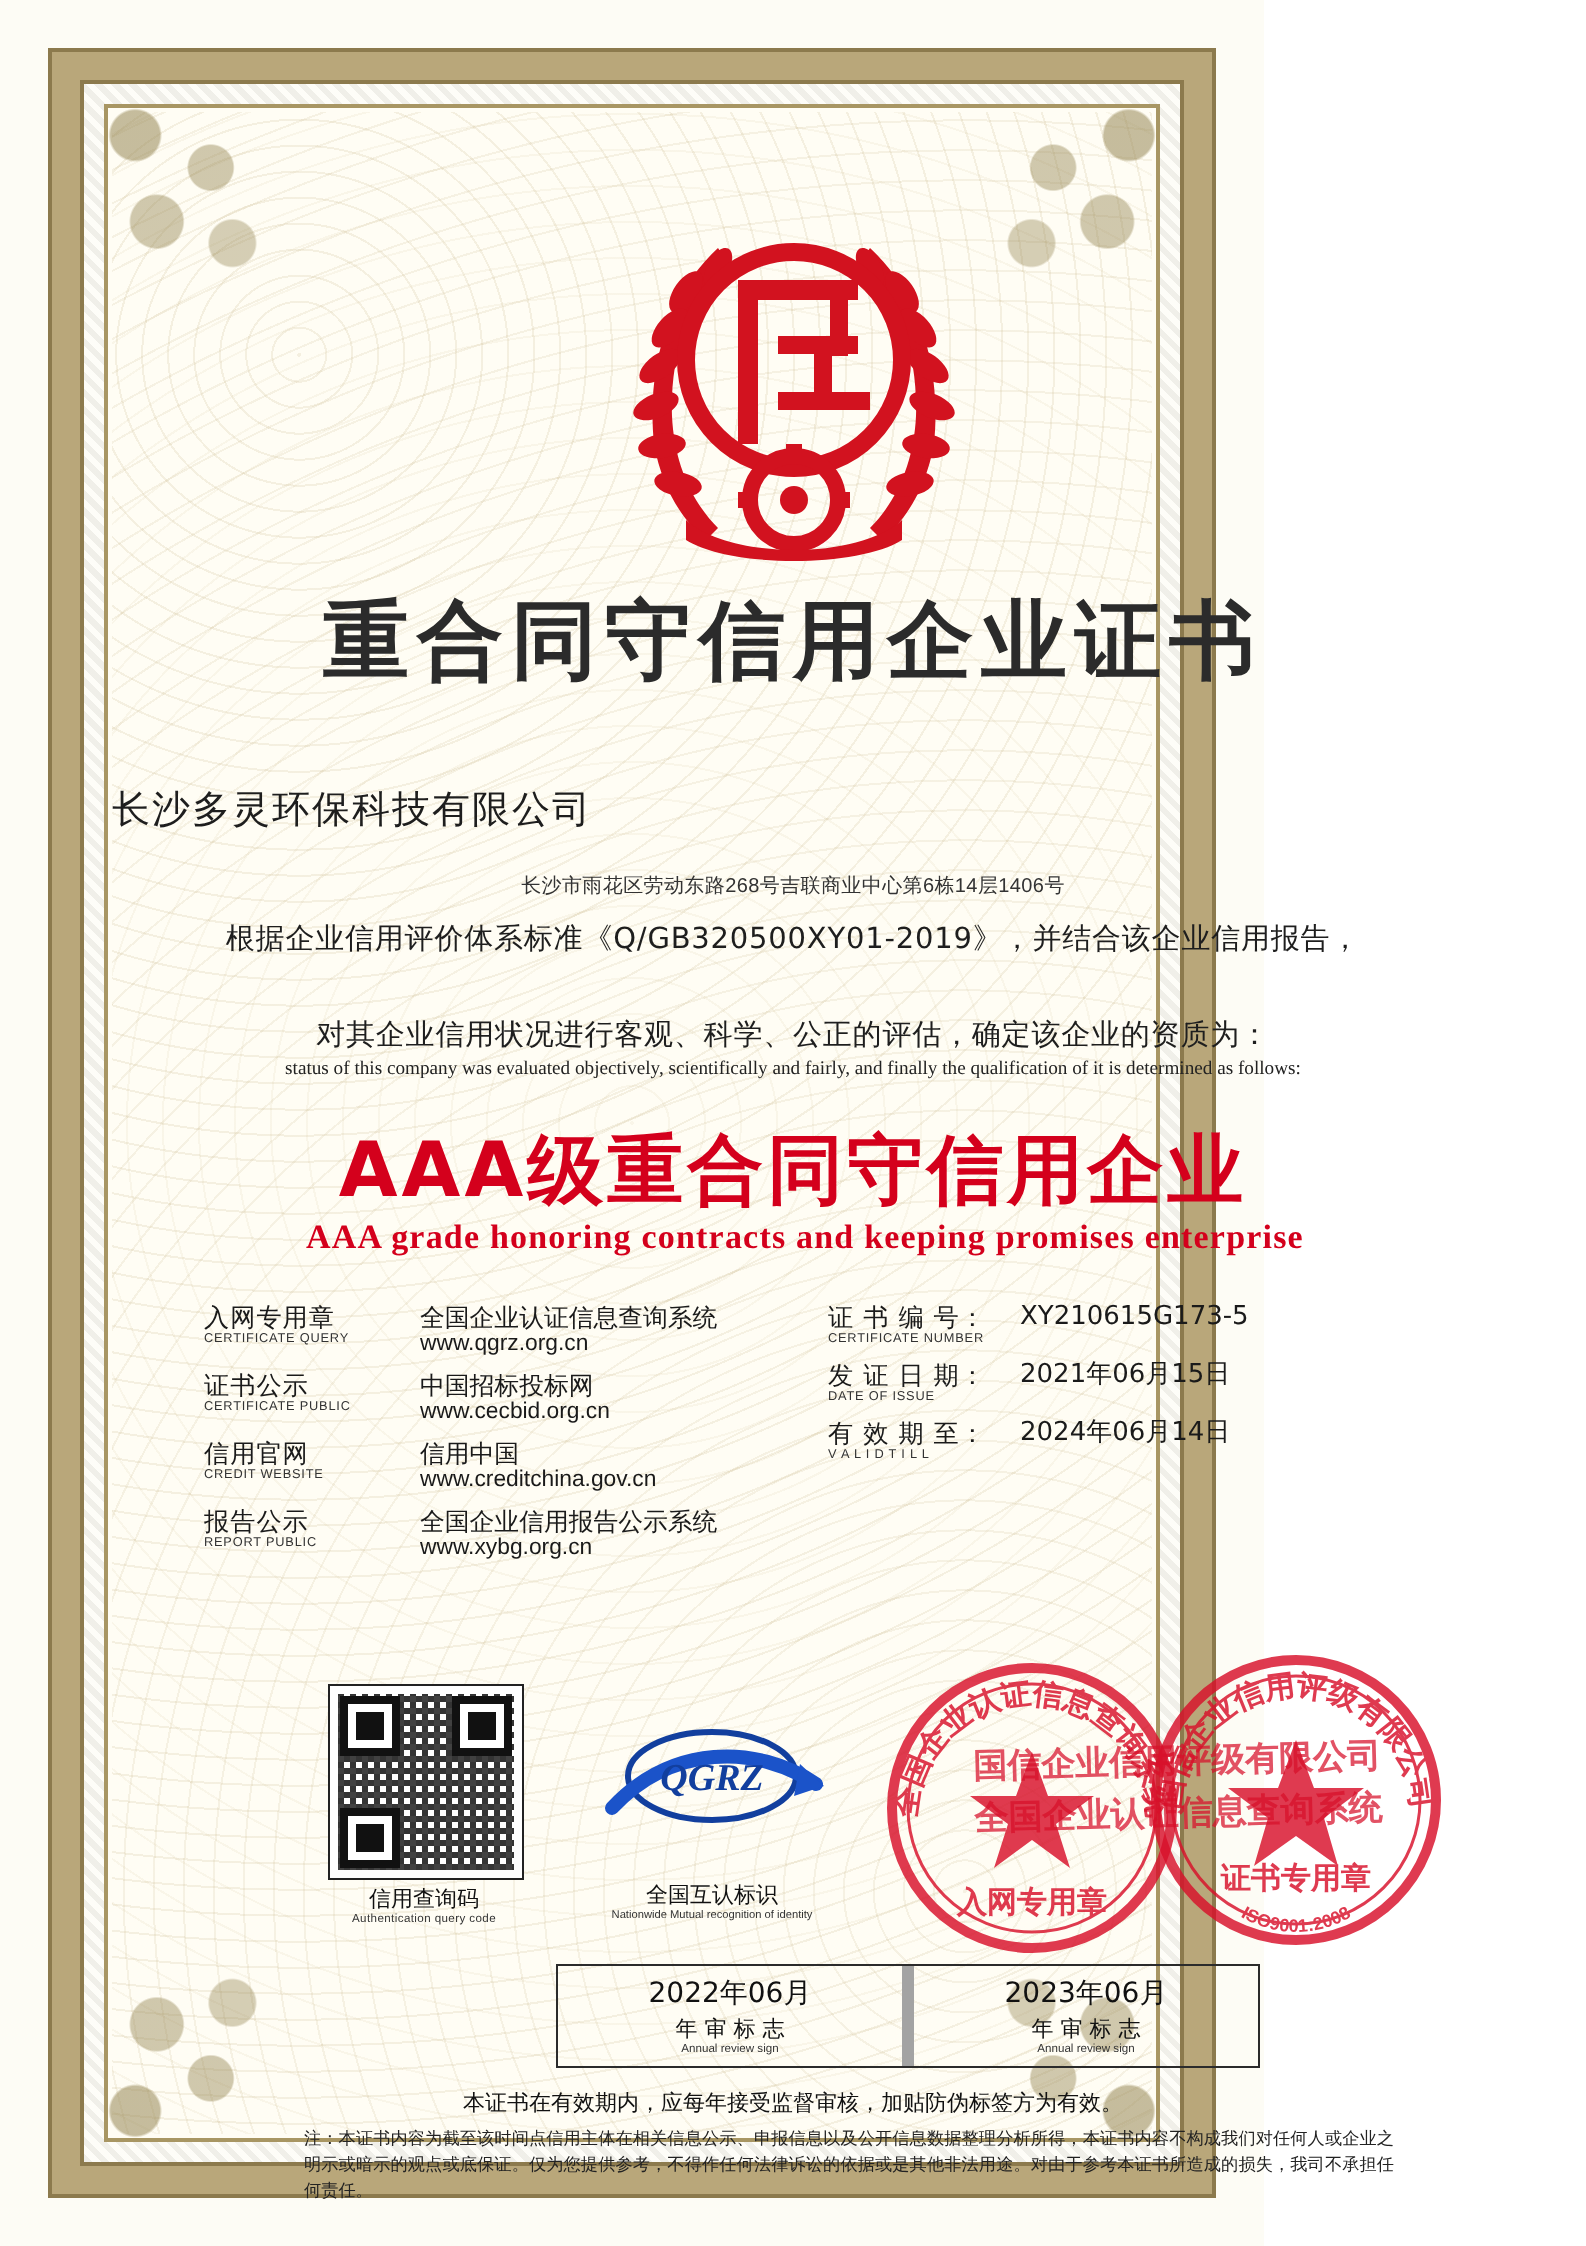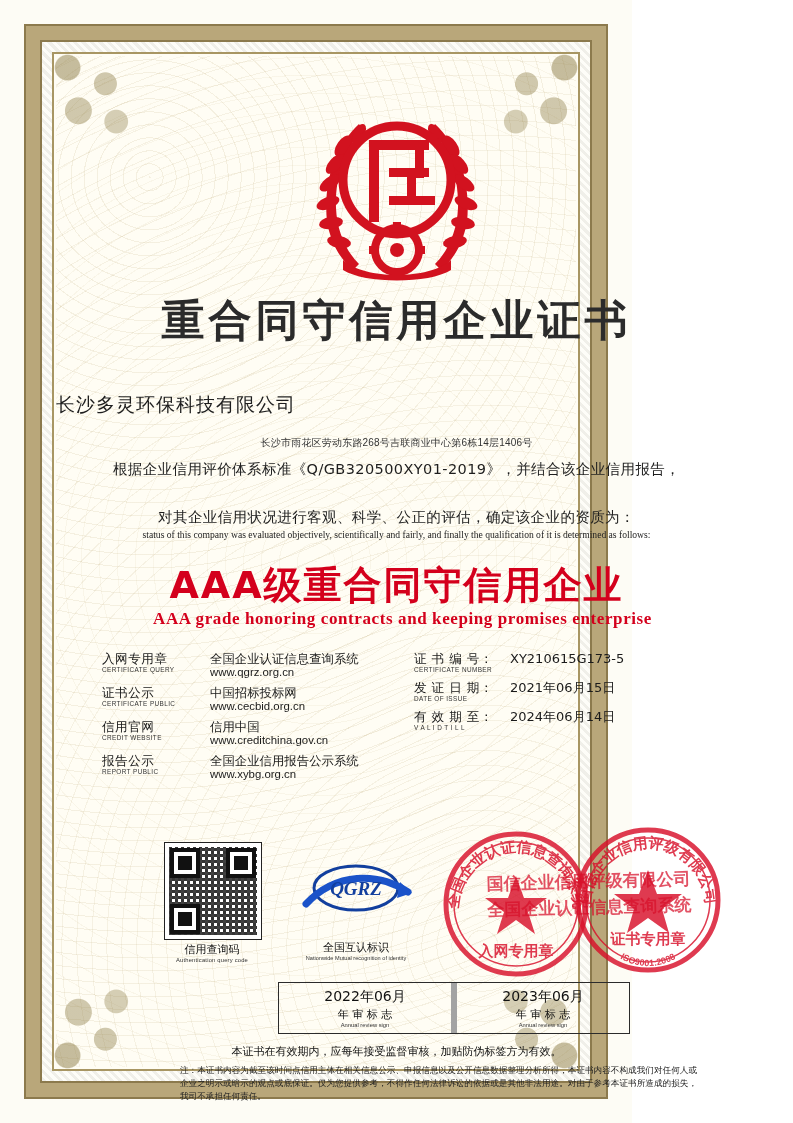--- a/index.html
+++ b/index.html
@@ -131,21 +131,21 @@
   .review{position:absolute;left:222px;top:926px;width:350px;height:50px;border:1px solid #2b2b2b;display:flex;}
   .review .cell{flex:1;display:flex;flex-direction:column;align-items:center;justify-content:center;}
   .review .cell + .cell{border-left:6px solid #a3a3a3;}
   .review .ry{font-family:"DejaVu Sans",sans-serif;font-size:14px;color:#111;}
   .review .rl{font-family:"DejaVu Sans",sans-serif;font-size:11px;color:#111;margin-top:1px;}
   .review .re{font-size:5.8px;color:#333;}
 
   .note-main{position:absolute;left:0;right:0;top:988px;text-align:center;
     font-family:"DejaVu Sans",sans-serif;font-size:11px;color:#111;}
   .fineprint{position:absolute;left:96px;right:40px;top:1008px;
-    font-family:"DejaVu Sans",sans-serif;font-size:8.6px;line-height:13px;color:#222;text-align:justify;margin-left:28px;}
+    font-family:"DejaVu Sans",sans-serif;font-size:8.6px;line-height:13px;color:#222;text-align:justify;}
 </style>
 </head>
 <body>
 
 <div class="page">
   <div class="frame-outer"></div>
   <div class="frame-inner"></div>
   <div class="guilloche"></div>
   <div class="corner tl"></div>
   <div class="corner tr"></div>

